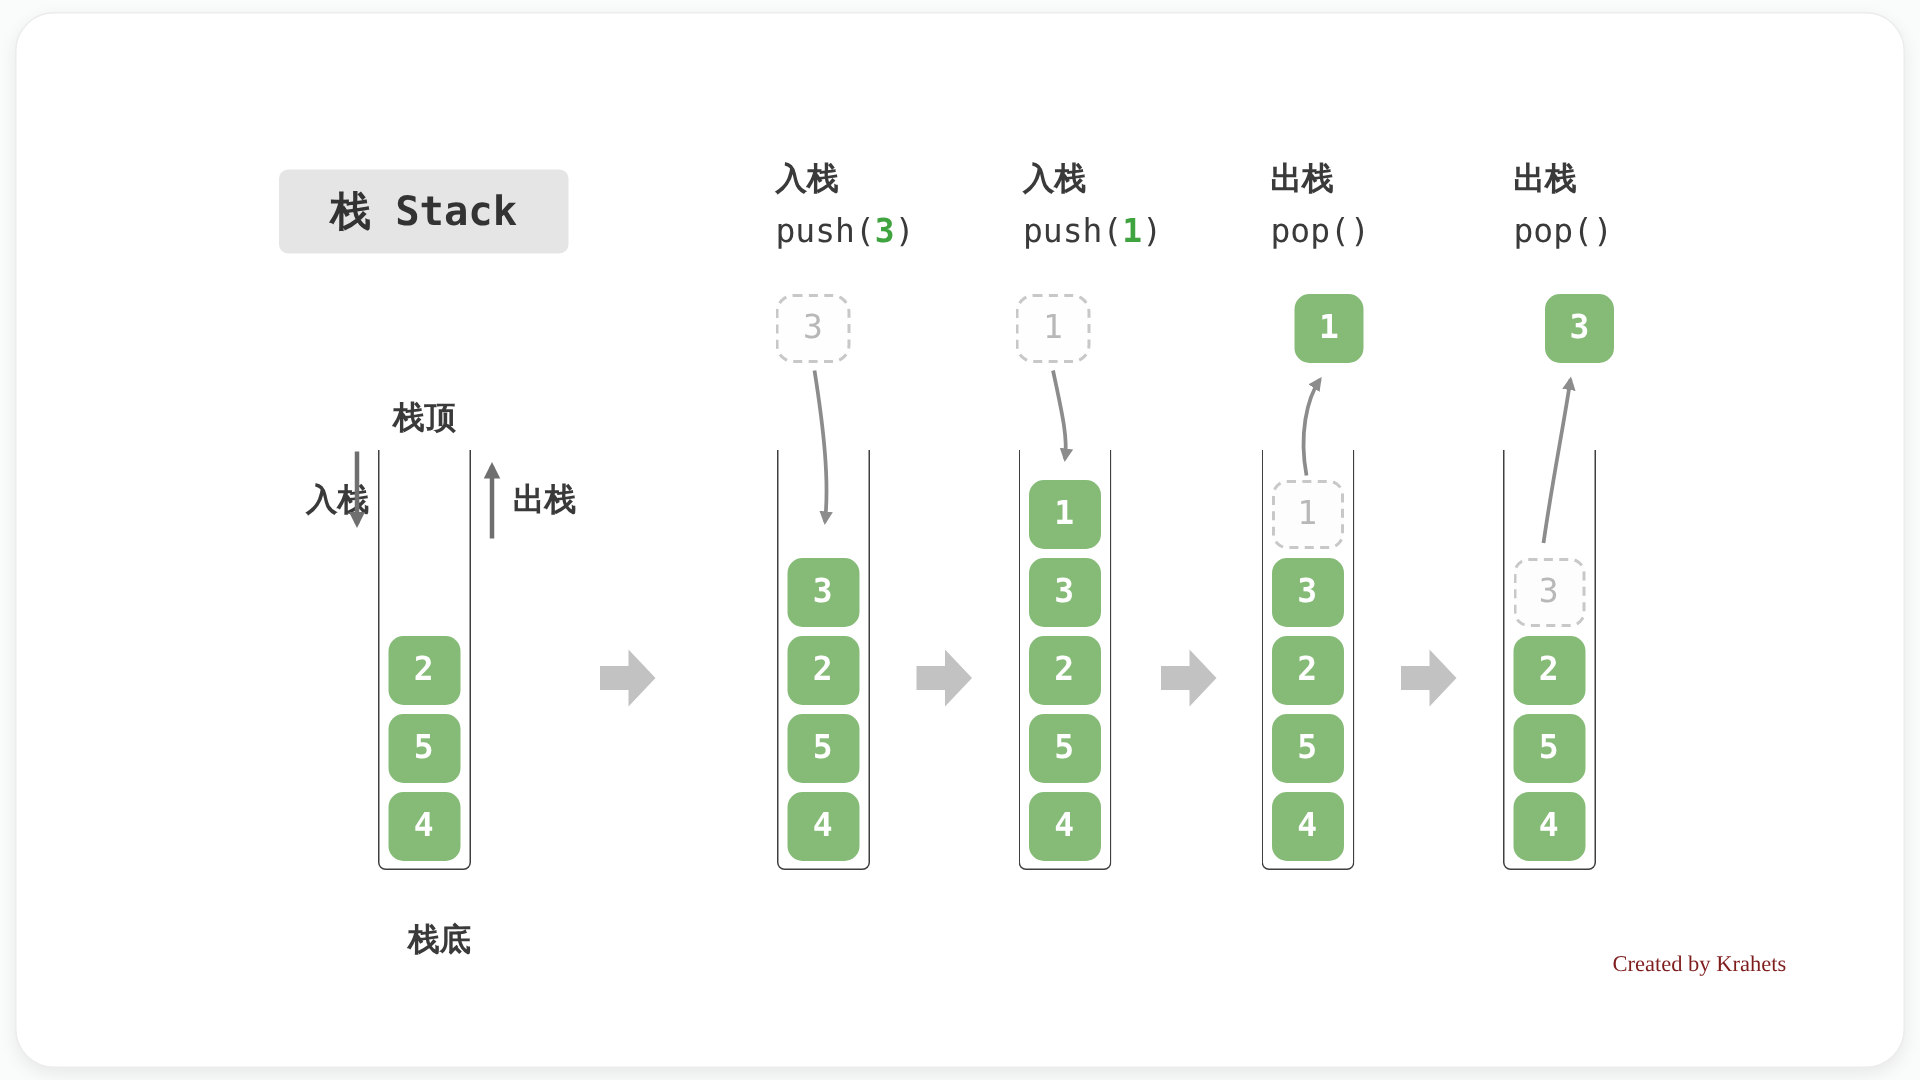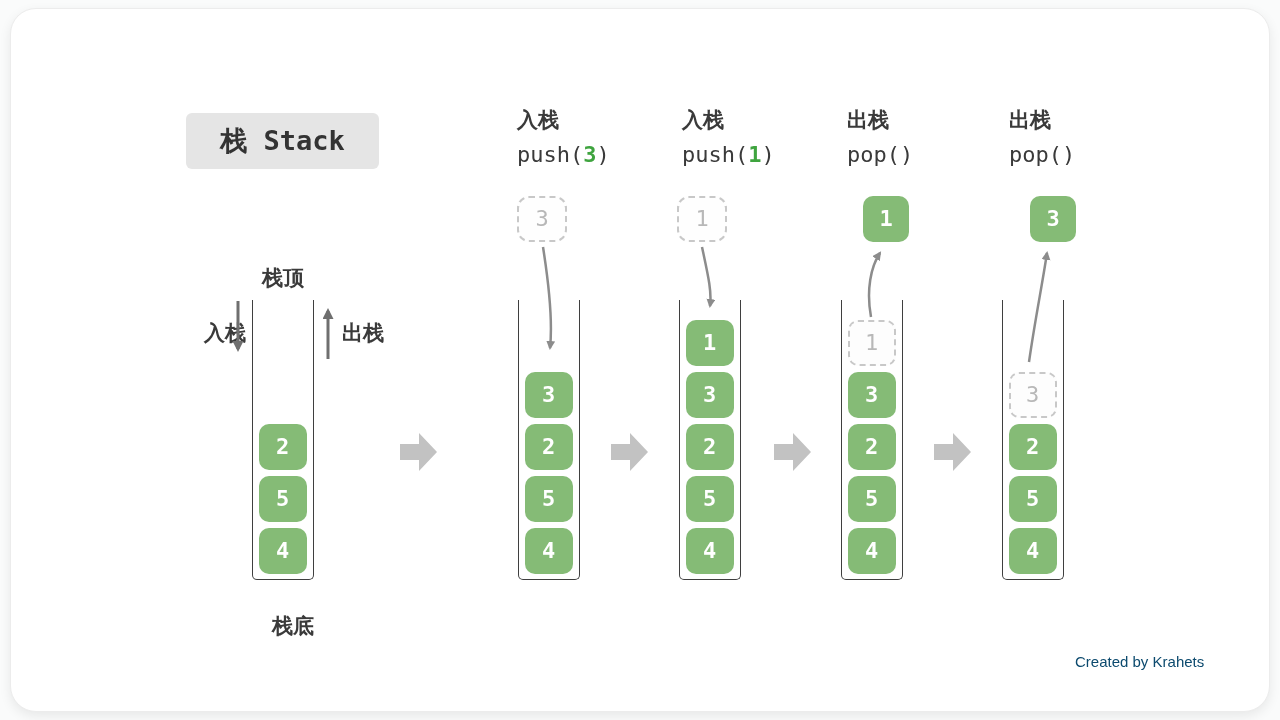--- a/index.html
+++ b/index.html
@@ -23,22 +23,22 @@
         color:#ffffff;font-family:"DejaVu Sans Mono",monospace;font-weight:bold;font-size:22px;
         line-height:46px;text-align:center;}
   .cell.ghost{background:#fdfdfd;border:2px dashed #c8c8c8;color:#b8b8b8;box-sizing:border-box;
               line-height:42px;font-weight:normal;}
   .float-cell{position:absolute;border-radius:10px;font-family:"DejaVu Sans Mono",monospace;
               font-size:22px;text-align:center;}
   .float-cell.dashed{width:50px;height:46px;border:2px dashed #c8c8c8;background:#fefefe;
                      color:#b8b8b8;line-height:42px;box-sizing:border-box;border-radius:12px;}
   .float-cell.solid{width:46px;height:46px;background:#85bb76;color:#ffffff;font-weight:bold;line-height:46px;}
   .overlay{position:absolute;left:0;top:0;pointer-events:none;}
-  .watermark{position:absolute;left:1075px;top:653px;font-family:Liberation Sans, sans-serif;
-             font-size:15px;color:#0c4a6e;}
+  .watermark{position:absolute;left:1075px;top:635px;font-family:Liberation Serif, serif;
+             font-size:15px;color:#7f1d1d;}
 </style>
 </head>
 <body>
 
 <div class="canvas">
   <div class="card"></div>
 
   <div class="title-box">
     <span>栈 Stack</span>
   </div>

